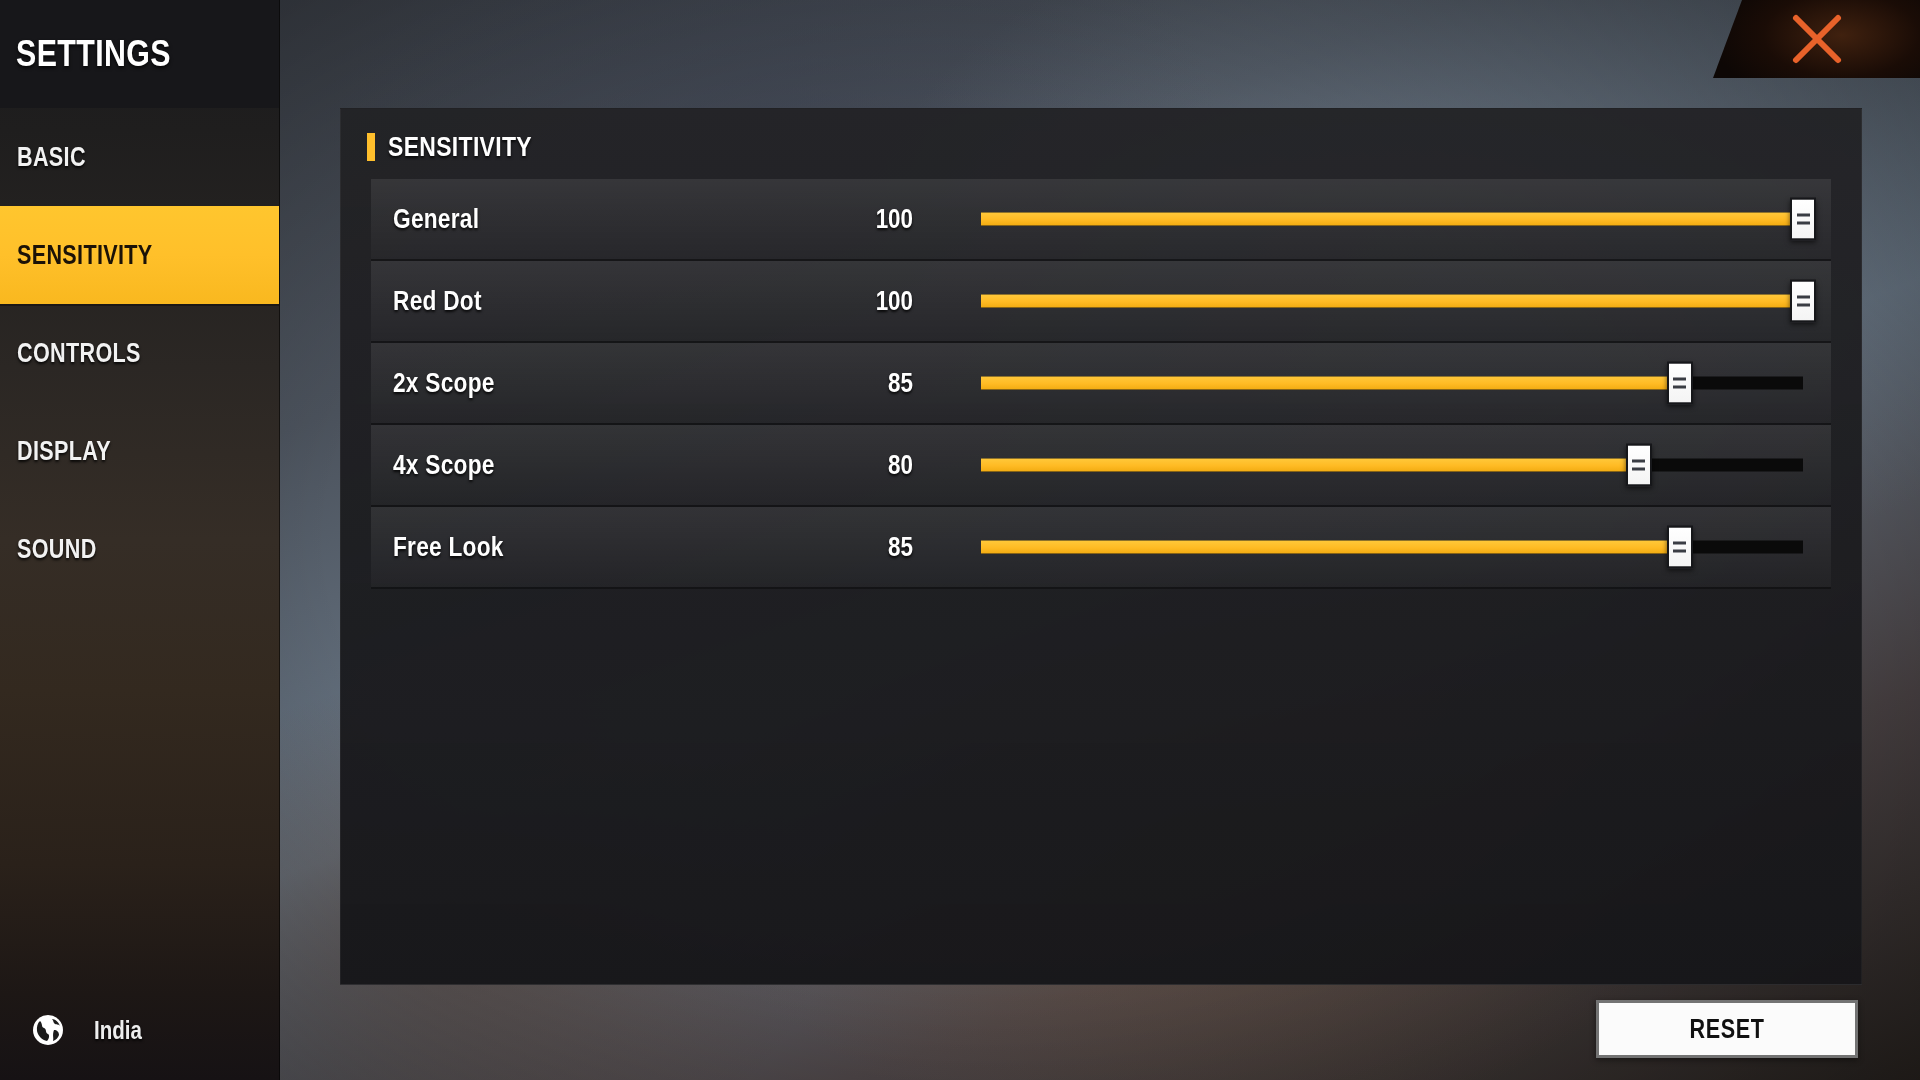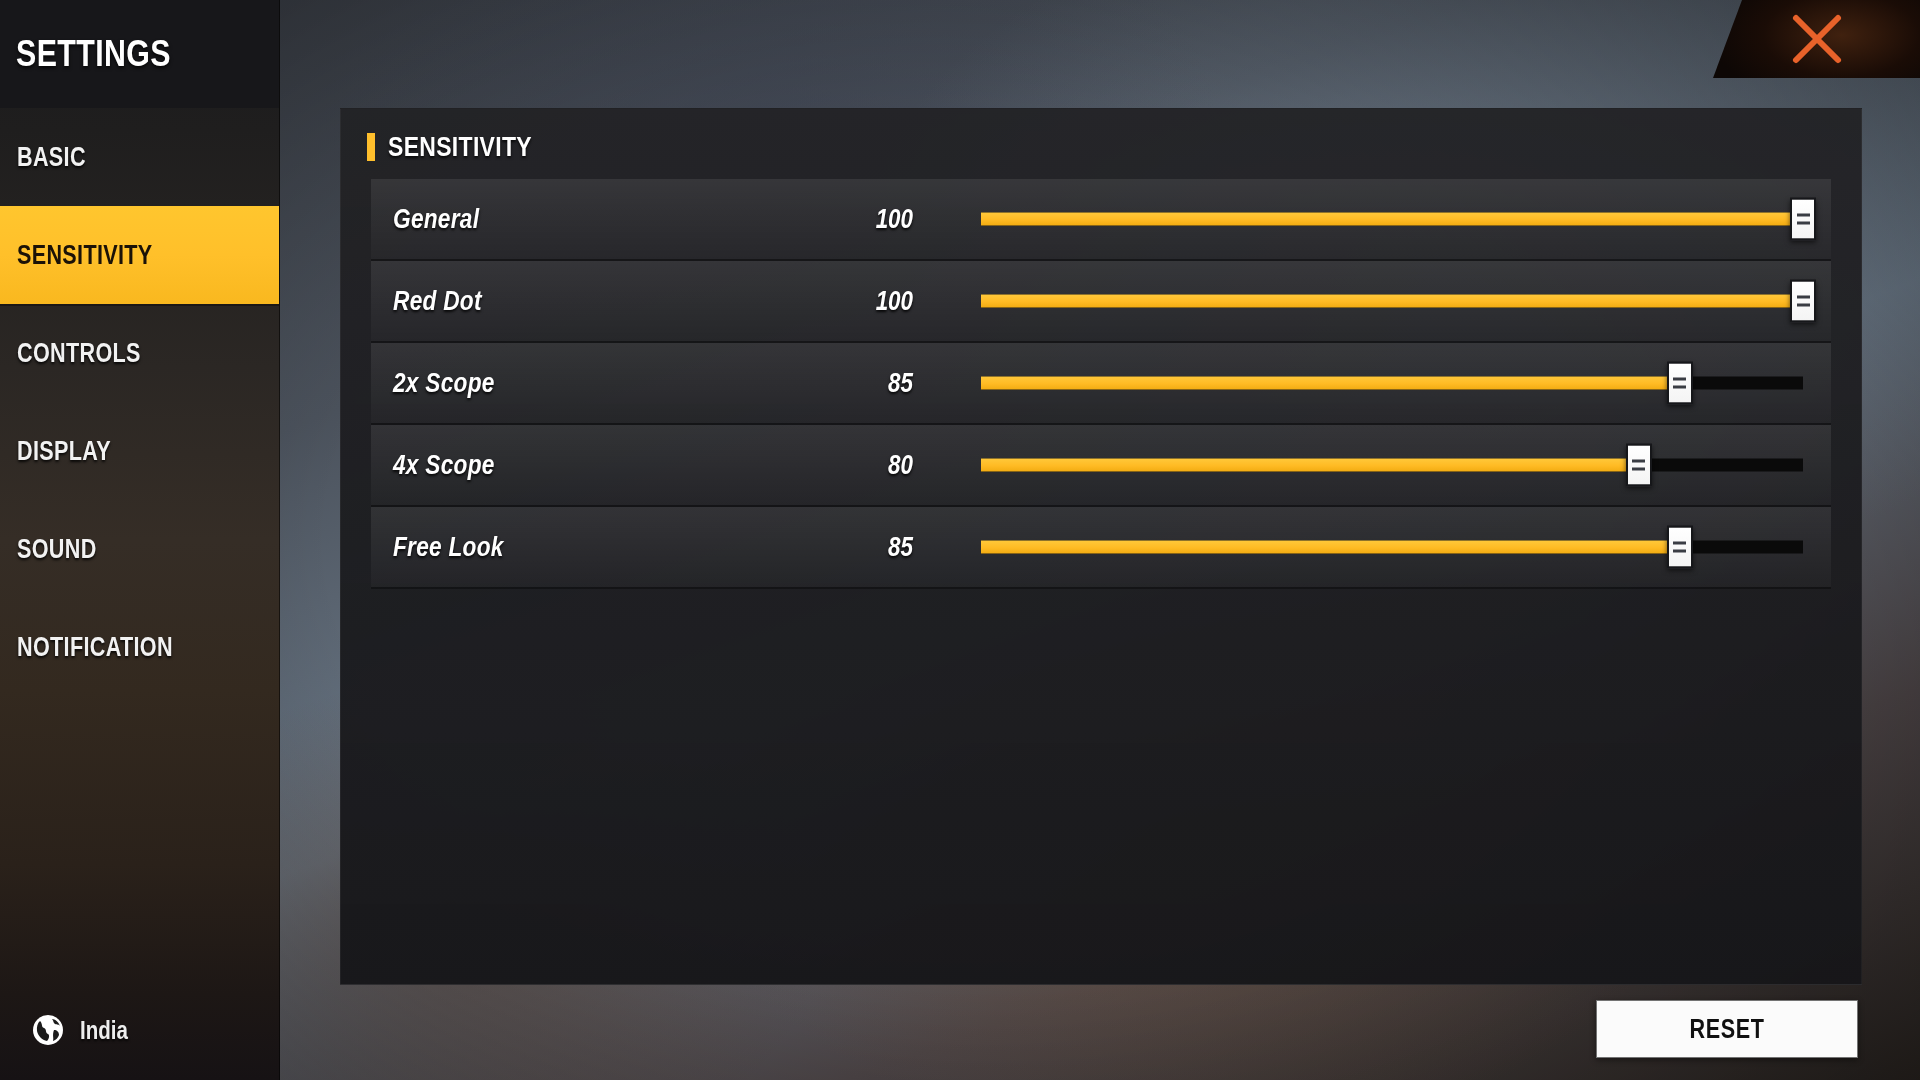--- a/index.html
+++ b/index.html
@@ -59,21 +59,21 @@
     background:linear-gradient(to bottom,#ffc62e 0%,#ffc02a 50%,#f9b81f 100%);
     color:#1b1207; text-shadow:none;
   }
   .nav-item.active::after {
     content:""; position:absolute; left:0; right:0; bottom:-2px; height:2px;
     background:rgba(0,0,0,.35);
   }
 
   #locale {
     position:absolute; left:30px; bottom:32px;
-    display:flex; align-items:center; gap:14px;
+    display:flex; align-items:center; gap:28px;
   }
   #locale-label {
     color:#eeeeee; font-size:25px; font-weight:bold;
     transform:scaleX(.82); transform-origin:left center;
     text-shadow:0 2px 3px rgba(0,0,0,.85);
   }
   .globe { width:36px; height:36px; display:block; }
 
   
   #close-btn {
@@ -97,21 +97,21 @@
     display:flex; align-items:center; gap:13px;
     padding:22px 0 16px 26px;
   }
   #section-bar { width:8px; height:28px; background:#ffbf2c; display:block; }
   #section-title {
     color:#ffffff; font-size:28px; font-weight:bold; letter-spacing:.4px;
     transform:scaleX(.82); transform-origin:left center;
     text-shadow:0 2px 3px rgba(0,0,0,.8);
   }
 
-  #rows { padding:0 30px;font-style:italic; }
+  #rows { padding:0 30px; }
 
   .srow {
     position:relative; height:80px; display:flex; align-items:center;
     margin-bottom:2px;
     background:linear-gradient(to bottom, rgba(255,255,255,.085) 0%, rgba(255,255,255,.050) 55%, rgba(255,255,255,.025) 100%);
   }
   .srow::after {
     content:""; position:absolute; left:0; right:0; bottom:-2px; height:2px;
     background:rgba(0,0,0,.35);
   }
@@ -146,21 +146,21 @@
     border:2px solid #16171a;
     display:flex; flex-direction:column; align-items:center; justify-content:center; gap:5px;
     cursor:pointer;
     box-shadow:0 2px 5px rgba(0,0,0,.6);
   }
   .handle i { display:block; width:13px; height:3px; background:#3a3d44; }
 
   
   #reset-btn {
     position:absolute; right:62px; bottom:22px; width:262px; height:58px;
-    background:#fbfbfb; border:1px solid #737373;
+    background:#fbfbfb; border:3px solid #737373;
     display:flex; align-items:center; justify-content:center;
     cursor:pointer; z-index:15;
     box-shadow:0 2px 6px rgba(0,0,0,.45);
   }
   #reset-label {
     color:#101010; font-size:27px; font-weight:bold; letter-spacing:.8px;
     transform:scaleX(.80);
   }
 </style>
 </head>
@@ -185,23 +185,20 @@
           <span class="nav-label">SENSITIVITY</span>
         </div>
         <div class="nav-item">
           <span class="nav-label">CONTROLS</span>
         </div>
         <div class="nav-item">
           <span class="nav-label">DISPLAY</span>
         </div>
         <div class="nav-item">
           <span class="nav-label">SOUND</span>
-        </div>
-        <div class="nav-item">
-          <span class="nav-label">NOTIFICATION</span>
         </div>
       </div>
 
     <div id="locale">
       <span class="globe">
         <svg viewBox="0 0 36 36" width="36" height="36">
           <circle cx="18" cy="18" r="15" fill="#ffffff"></circle>
           <path d="M10 9 C13 12, 11 15, 14 16 C17 17, 15 21, 18 22 C20 23, 19 27, 17 29
                    C12 28, 8 24, 7 19 C6.5 15, 7.5 11, 10 9 Z" fill="#1b1b1b"></path>
           <path d="M22 7 C24 9, 23 11, 25 12 C27 13, 29 12, 30 14

